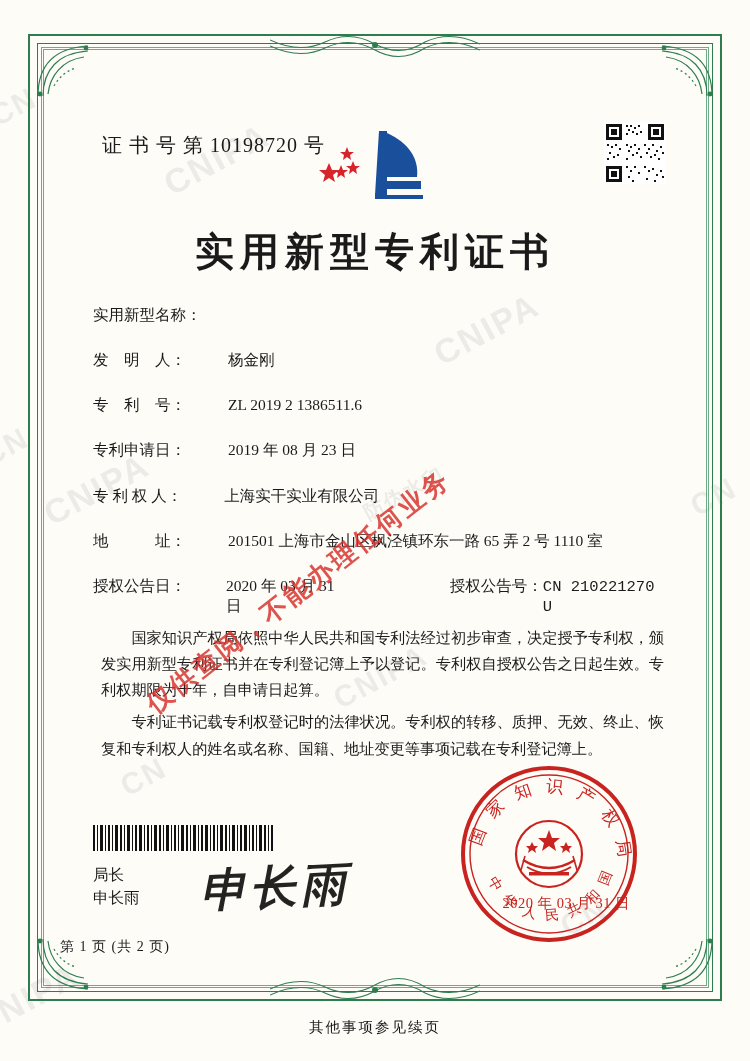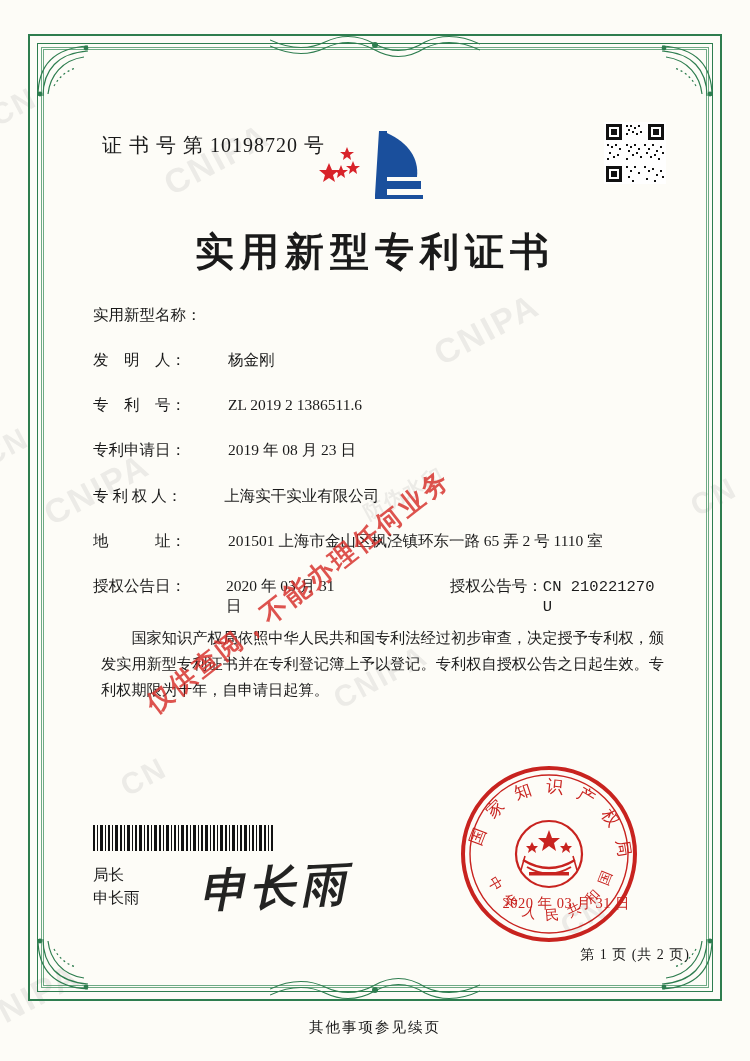--- a/index.html
+++ b/index.html
@@ -235,22 +235,22 @@
     bottom: 58px;
     color: #c8231f;
     font-size: 14.5px;
     letter-spacing: .5px;
     z-index: 6;
   }
 
   .page-no {
     position: absolute;
     left: 0; right: 0;
-    bottom: 7px;
-    text-align: right;
+    bottom: 15px;
+    text-align: left;
     font-size: 14px;
     letter-spacing: 1px;
   }
 
   .footer-note {
     position: absolute;
     left: 0; right: 0;
     bottom: 24px;
     text-align: center;
     font-size: 14.5px;
@@ -471,20 +471,21 @@
         <span>2020 年 03 月 31 日</span>
         <span class="dual-right">
           <span class="field-label">授权公告号：</span>
           <span>CN 210221270 U</span>
         </span>
       </div>
     </div>
 
     <div class="paragraphs">
       <p>国家知识产权局依照中华人民共和国专利法经过初步审查，决定授予专利权，颁发实用新型专利证书并在专利登记簿上予以登记。专利权自授权公告之日起生效。专利权期限为十年，自申请日起算。</p>
+      <p>专利证书记载专利权登记时的法律状况。专利权的转移、质押、无效、终止、恢复和专利权人的姓名或名称、国籍、地址变更等事项记载在专利登记簿上。</p>
     </div>
 
     <div class="barcode">
       <svg viewBox="0 0 180 26" width="180" height="26">
         <g fill="#111">
           <rect x="0" y="0" width="2" height="26"></rect>
             <rect x="4" y="0" width="1" height="26"></rect>
           <rect x="7" y="0" width="3" height="26"></rect>
             <rect x="12" y="0" width="1" height="26"></rect>
           <rect x="15" y="0" width="2" height="26"></rect>

